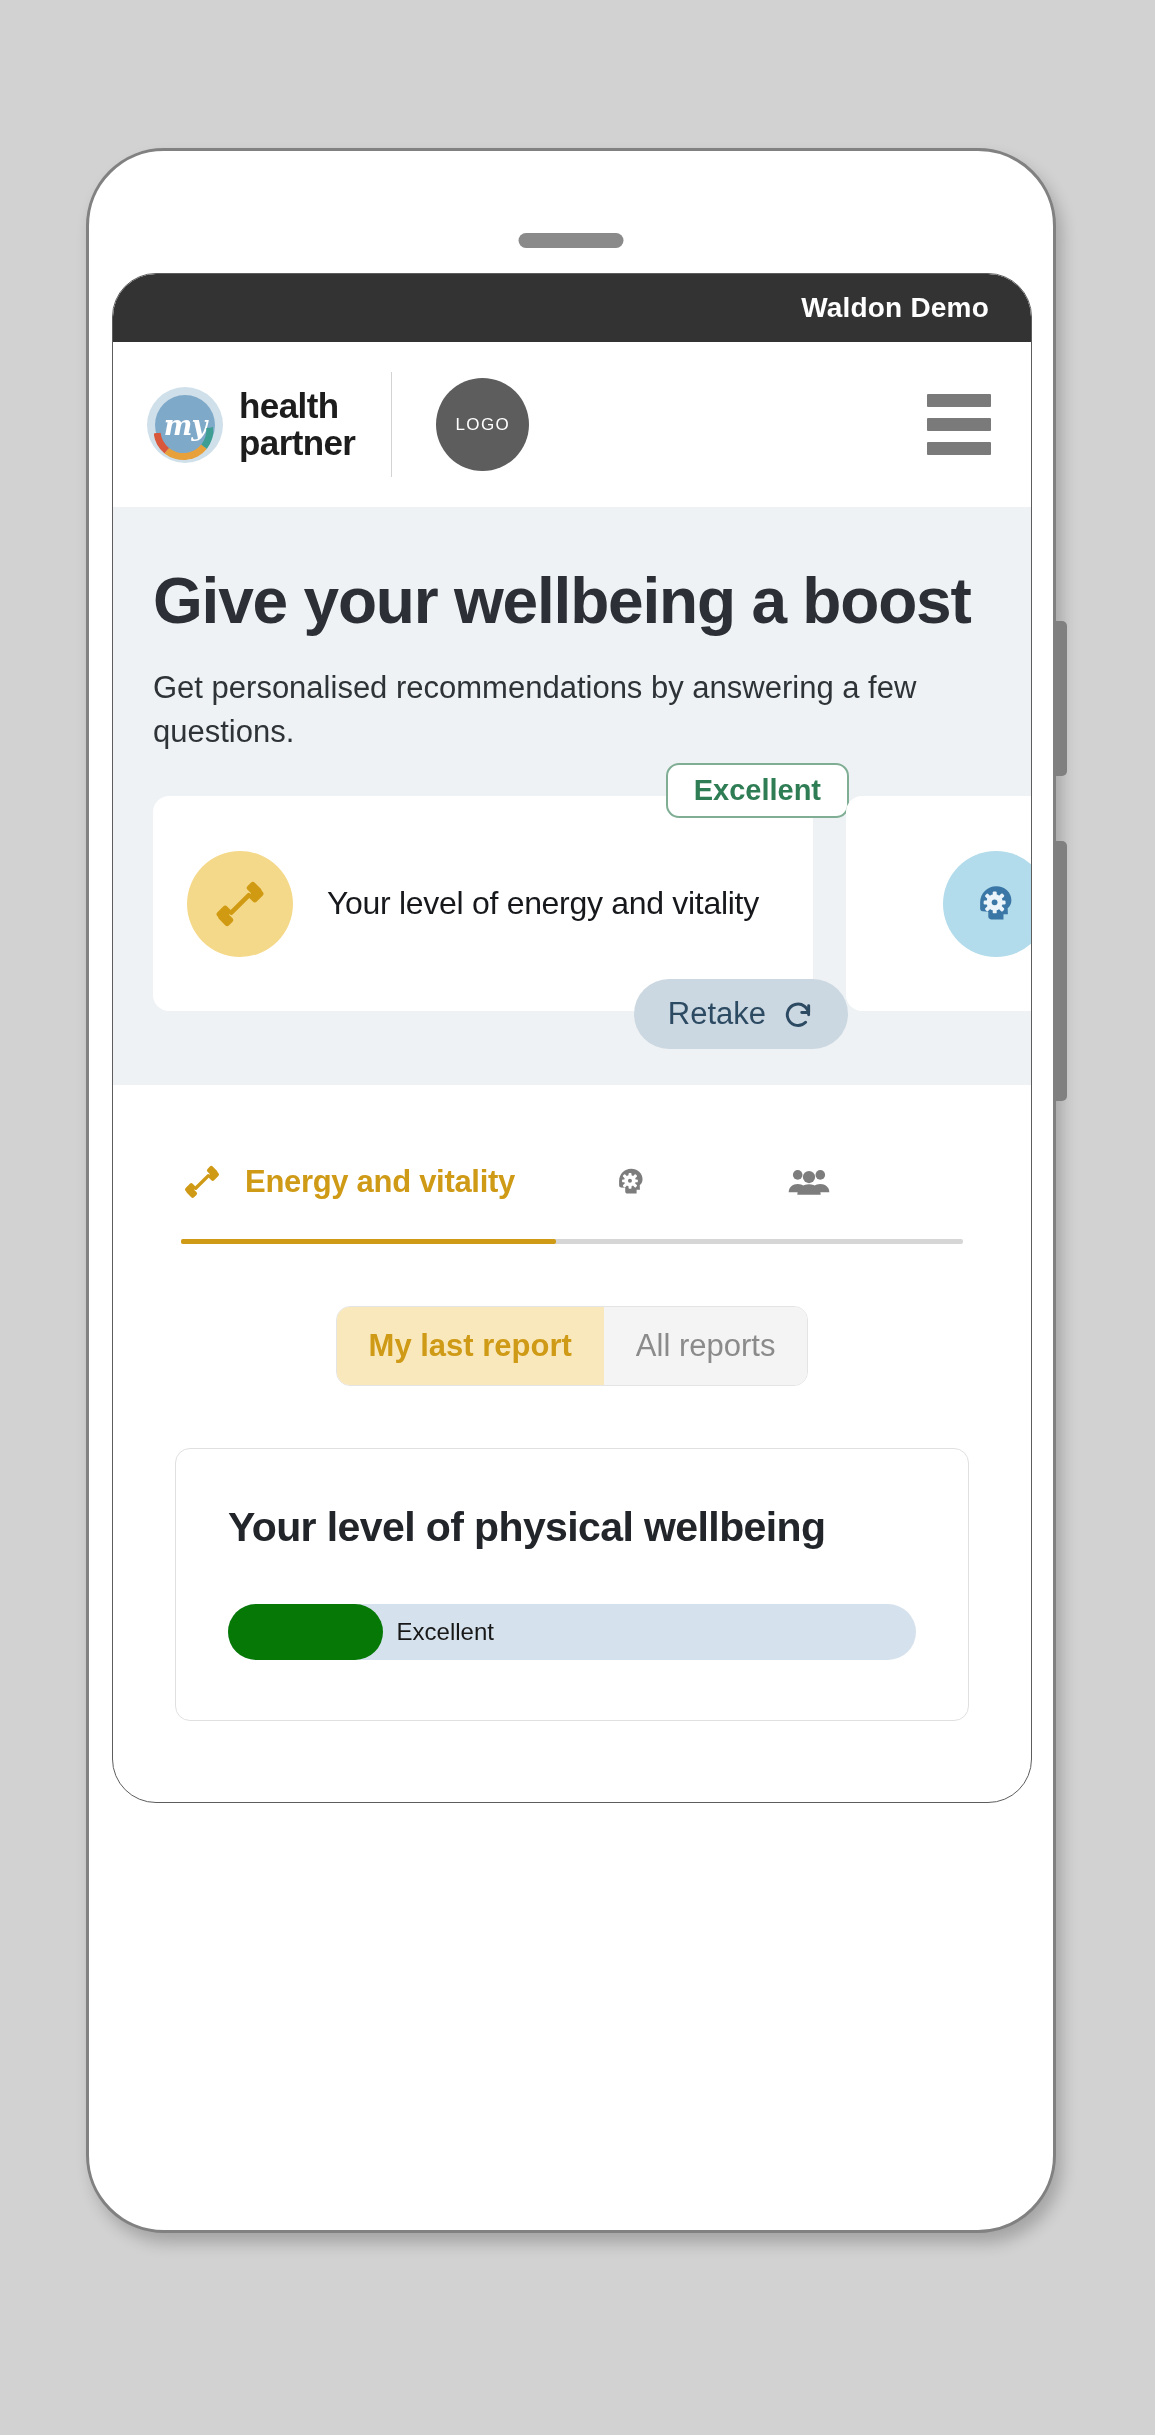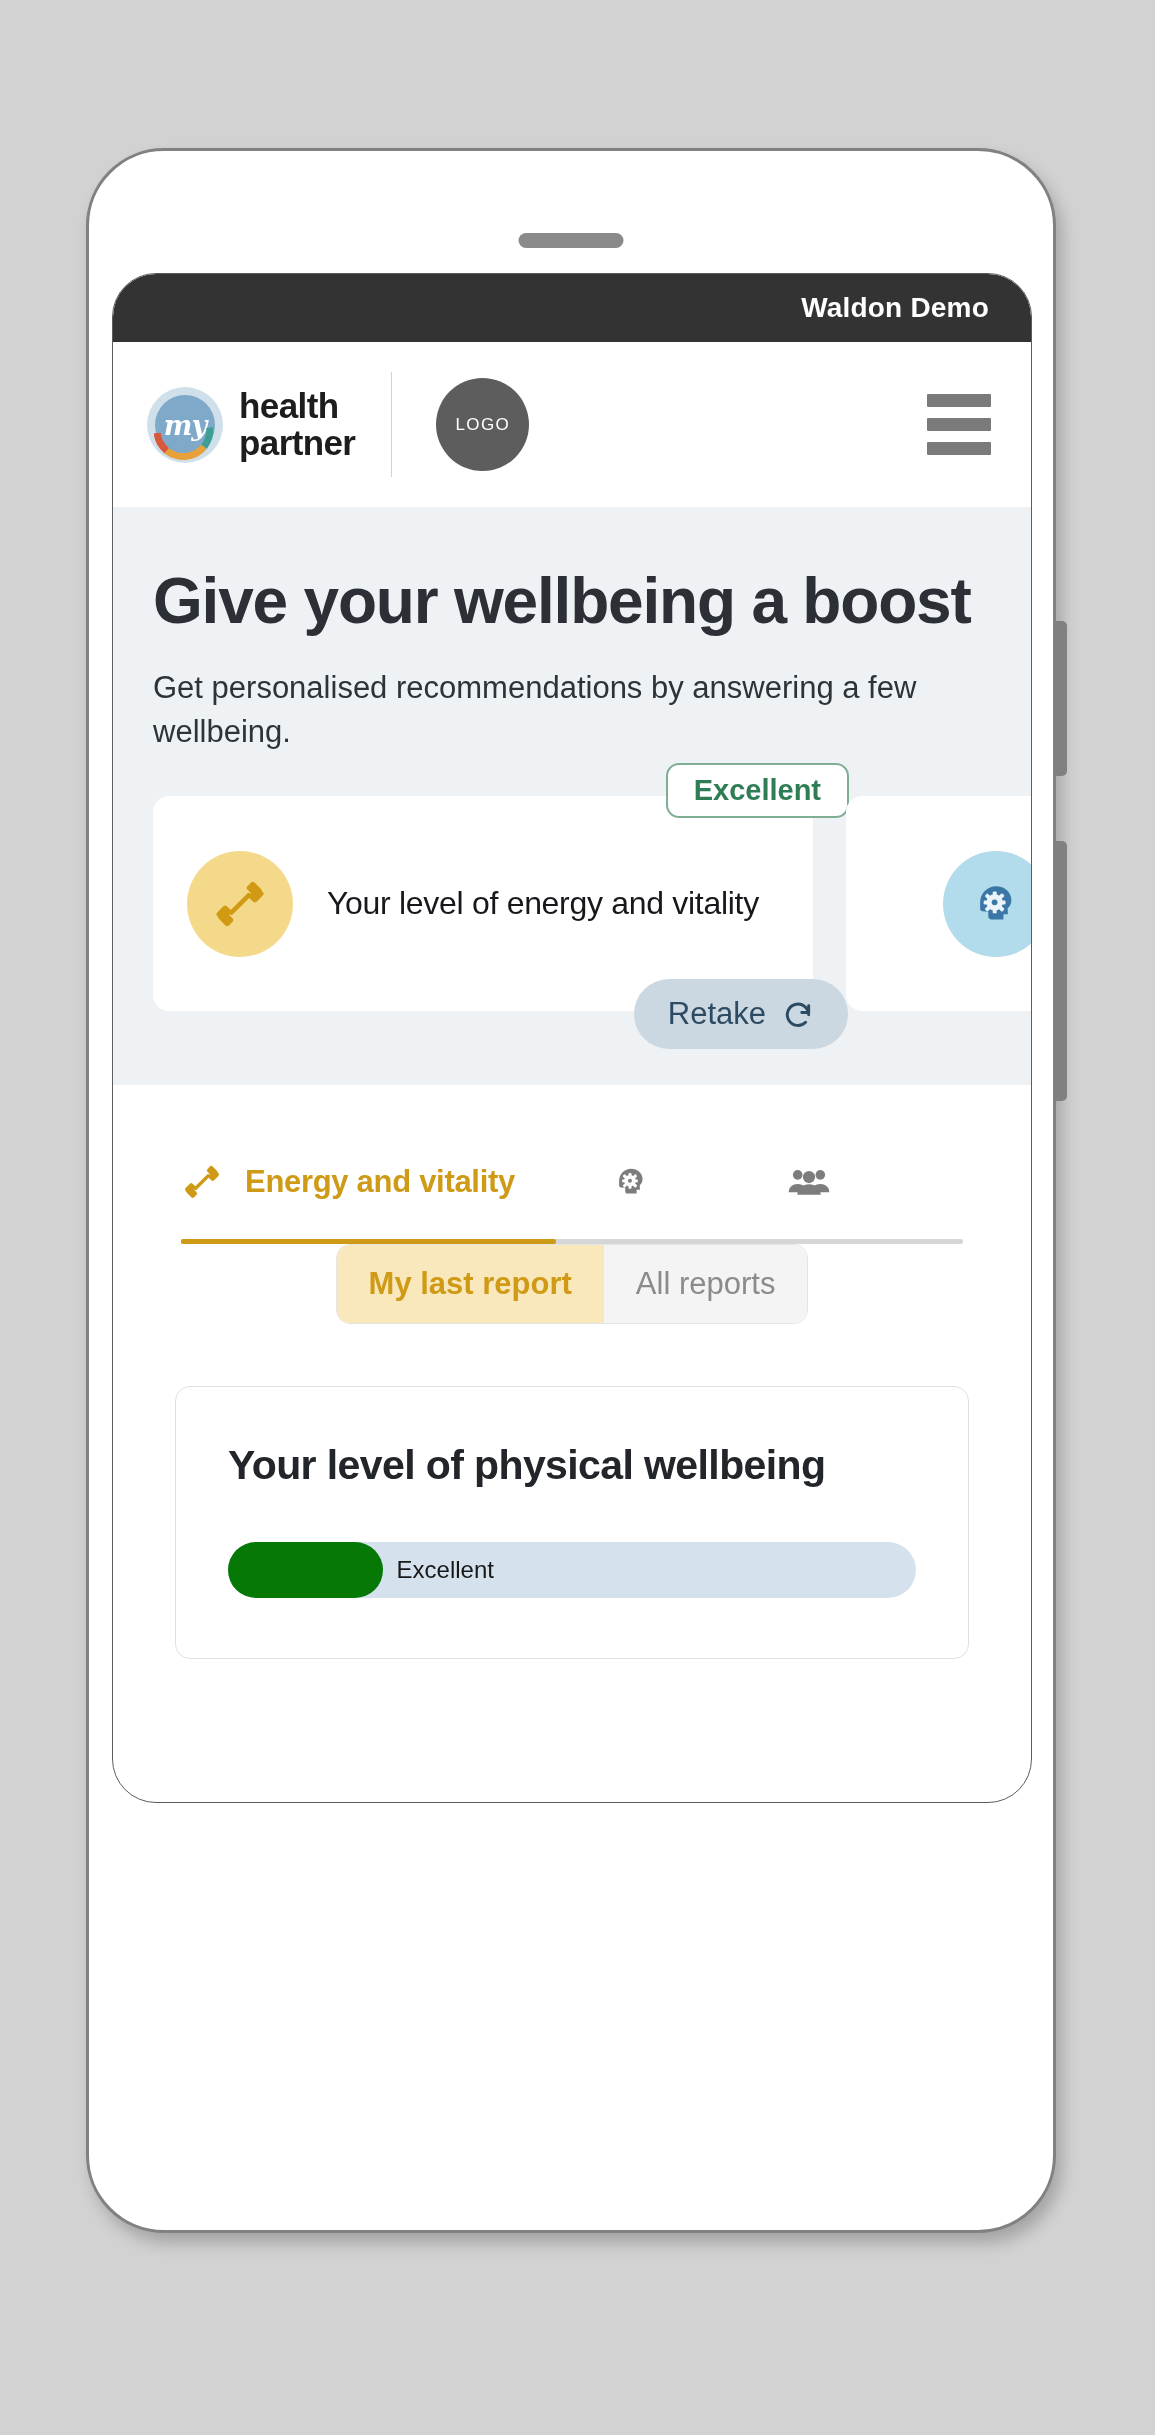--- a/index.html
+++ b/index.html
@@ -318,20 +318,21 @@
     height: 100%;
     background: #cf9a16;
     border-radius: 2px;
   }
 
   
   .seg-wrap {
     background: #ffffff;
     display: flex;
     justify-content: center;
+    padding-top: 62px;
   }
   .segmented {
     display: flex;
     border-radius: 14px;
     overflow: hidden;
     border: 1px solid #e4e4e4;
   }
   .seg {
     font-size: 31px;
     padding: 21px 32px;
@@ -424,21 +425,21 @@
 
         <div class="hamburger">
           <span></span>
           <span></span>
           <span></span>
         </div>
       </div>
 
       <div class="hero">
         <h1>Give your wellbeing a boost</h1>
-        <p>Get personalised recommendations by answering a few wellbeing.</p>
+        <p>Get personalised recommendations by answering a few questions.</p>
 
         <div class="card-row">
 
           <div class="score-card">
             <div class="icon-bubble amber">
               <svg width="58" height="58" viewBox="0 0 24 24" aria-hidden="true">
                 <g fill="#d09a12" stroke="#d09a12" stroke-width="1.1" stroke-linecap="round">
                   <line x1="8.4" y1="15.6" x2="15.6" y2="8.4" stroke-width="1.9"></line>
                   <rect x="3.0" y="14.2" width="4.6" height="3.0" rx="0.6" transform="rotate(-45 5.3 15.7)"></rect>
                   <rect x="4.6" y="15.8" width="3.1" height="4.6" rx="0.6" transform="rotate(-45 6.1 18.1)"></rect>

